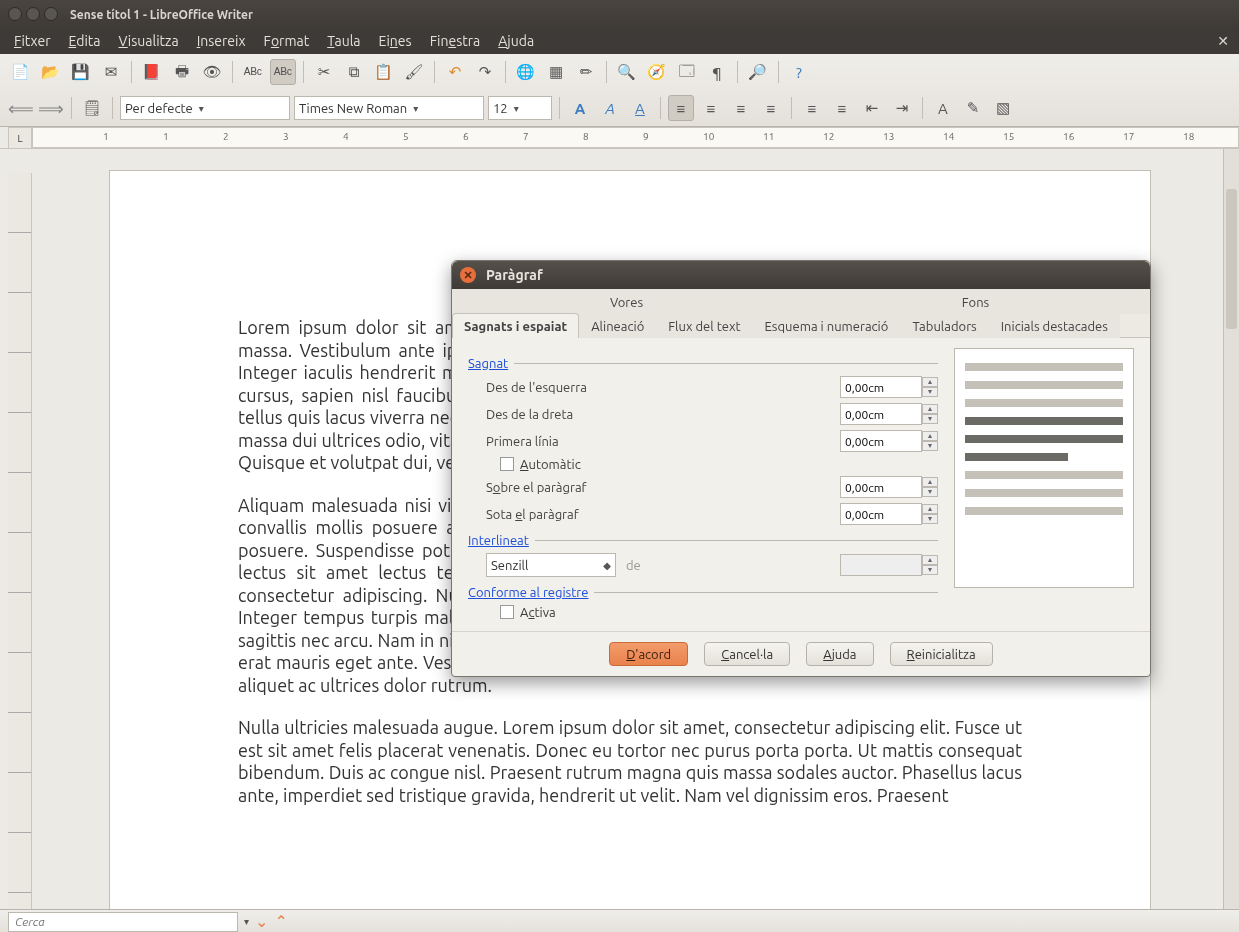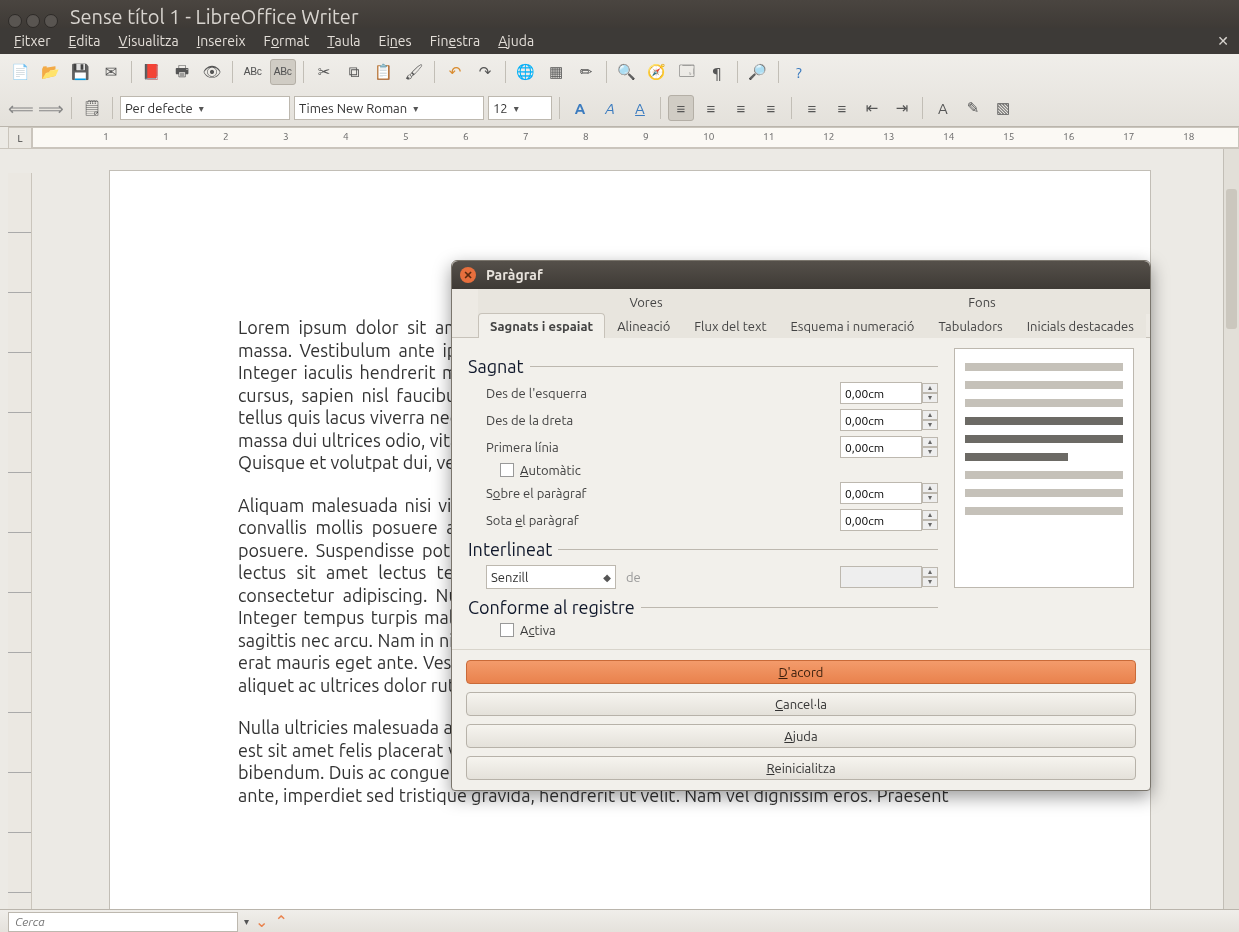--- a/index.html
+++ b/index.html
@@ -1,17 +1,17 @@
 <!DOCTYPE html>
 <html><head>
 <meta charset="utf-8">
 <style>
 * { box-sizing: border-box; margin: 0; padding: 0; font-family: "Ubuntu", "Liberation Sans", sans-serif; }
 body { background: #3d3a37; width: 1239px; height: 932px; overflow: hidden; font-size: 13px; color: #3c3c3c; }
-.titlebar { background: linear-gradient(#4a4540,#3e3a36); height: 28px; display: flex; align-items: flex-end; padding: 0 8px; color: #d8d4cf; font-weight: normal; font-size: 20px; }
+.titlebar { background: linear-gradient(#4a4540,#3e3a36); height: 28px; display: flex; align-items: center; padding: 0 8px; color: #d8d4cf; font-weight: bold; font-size: 12px; }
 .win-btns { display: flex; gap: 4px; margin-right: 12px; }
 .win-btn { width: 14px; height: 14px; border-radius: 50%; background: #595551; border: 1px solid #2d2a27; }
 .menubar { background: #3d3a37; height: 26px; display: flex; align-items: center; padding: 0 14px; gap: 18px; color: #e3ded8; font-size: 14px; position: relative; }
 .menubar span { cursor: pointer; }
 .menubar span u { text-decoration: underline; }
 .menubar .close-x { position: absolute; right: 10px; color: #d8d4cf; font-size: 14px; }
 .toolbar-wrap { background: linear-gradient(#f0eeea,#e4e1db); border-bottom: 1px solid #bab5ac; }
 .toolbar { height: 36px; display: flex; align-items: center; padding: 2px 8px; gap: 4px; }
 .tbtn { width: 26px; height: 26px; display: flex; align-items: center; justify-content: center; border: 1px solid transparent; border-radius: 3px; font-size: 15px; color: #555; }
 .tbtn.active { background: #d0ccc4; border-color: #b4afa6; }
@@ -30,43 +30,43 @@
 .page { background: #fff; margin: 22px 0 0 78px; width: 1040px; height: 760px; box-shadow: 0 0 0 1px #c2beb6; padding: 145px 128px 60px; font-family: "Liberation Serif", "Times New Roman", serif; font-size: 18px; color: #333; line-height: 1.25; text-align: justify; }
 .page p { margin-bottom: 20px; }
 .vscroll { width: 16px; background: #e2dfd8; border-left: 1px solid #c2beb6; position:relative;}
 .vscroll::after{content:"";position:absolute;left:2px;right:2px;top:40px;height:140px;background:#cbc7be;border-radius:3px;}
 .findbar { height: 24px; background: linear-gradient(#f0eeea,#e4e1db); border-top: 1px solid #bab5ac; display: flex; align-items: center; padding: 0 8px; gap: 6px; }
 .find-input { width: 230px; height: 20px; border: 1px solid #bdb8af; background: #fff; padding: 0 6px; color: #999; font-style: italic; font-size: 12px; }
 
 .dialog { position: absolute; left: 451px; top: 260px; width: 700px; background: #f2f0eb; border: 1px solid #7a756c; box-shadow: 0 6px 18px rgba(0,0,0,.4); border-radius: 6px 6px 4px 4px; }
 .dlg-title { background: linear-gradient(#55504a,#3e3a35); height: 28px; border-radius: 6px 6px 0 0; display: flex; align-items: center; padding: 0 8px; color: #e8e3dc; font-weight: bold; font-size: 14px; }
 .dlg-title .dlg-close { width: 16px; height: 16px; border-radius: 50%; background: #e76f3d; margin-right: 10px; display:flex;align-items:center;justify-content:center;color:#5a2a10;font-size:11px;font-weight:bold; }
-.tab-rows { background: #edeae4; border-bottom: 1px solid #c7c2b9; padding-left: 26px; }
+.tab-rows { background: #edeae4; border-bottom: 1px solid #c7c2b9; }
 .tab-row { display: flex; }
 .tab { padding: 5px 11px; font-size: 13px; color: #444; border: 1px solid transparent; border-bottom: none; background: #e8e5de; margin-bottom: -1px; }
 .tab.active { background: #f2f0eb; border-color: #c7c2b9; font-weight: bold; border-radius: 4px 4px 0 0; position:relative; z-index:1;}
 .tab-row.top .tab { flex:1; text-align:center; }
 .dlg-body { padding: 10px 16px 8px; display: flex; gap: 16px; }
 .left-col { flex: 1; }
 .right-col { width: 180px; }
-.group-title { display: flex; align-items: center; font-size: 18px; color: #0f172a; margin: 8px 0 6px; gap: 6px; }
+.group-title { display: flex; align-items: center; font-size: 13px; color: #1d4ed8; margin: 8px 0 6px; gap: 6px; text-decoration: underline; }
 .group-title::after { content:""; flex:1; height:1px; background:#bdb8af; }
 .field-row { display: flex; align-items: center; margin: 5px 0 5px 18px; font-size: 13px; color: #444; }
 .field-row label { flex:1; }
 .spin { display: flex; align-items: center; }
 .spin input { width: 82px; height: 22px; border: 1px solid #bdb8af; padding: 0 4px; font-size: 12px; background:#fff;}
 .spin .btns { display:flex; flex-direction:column; width:16px;}
 .spin .btns div{height:10px;border:1px solid #bdb8af;background:#eee;font-size:8px;line-height:8px;text-align:center;color:#666;}
 .chk { display:flex; align-items:center; gap:6px; margin:4px 0 4px 32px; font-size:13px;}
 .chk .box{width:14px;height:14px;border:1px solid #999;background:#fff;}
 .preview{border:1px solid #bdb8af;background:#fff;height:240px;padding:14px 10px;display:flex;flex-direction:column;gap:10px;}
 .pv-line{height:8px;background:#c5c1b9;}
 .pv-line.dark{background:#6c6a65;}
 .pv-line.ind{width:65%;}
-.dlg-btns{display:flex;justify-content:center;gap:8px;padding:10px 14px;border-top:1px solid #d8d4cb;flex-direction:column;}
+.dlg-btns{display:flex;justify-content:center;gap:16px;padding:10px 14px;border-top:1px solid #d8d4cb;}
 .btn{padding:4px 16px;border:1px solid #b7b2a9;border-radius:4px;background:linear-gradient(#f6f4ef,#e4e1da);font-size:13px;color:#333;}
 .btn.primary{background:linear-gradient(#f39b6b,#e9824d);border-color:#c96a38;color:#3a1f0d;}
 .btn u{text-decoration:underline;}
 </style>
 </head>
 <body>
 
 <div class="titlebar">
   <div class="win-btns">
     <div class="win-btn"></div>

